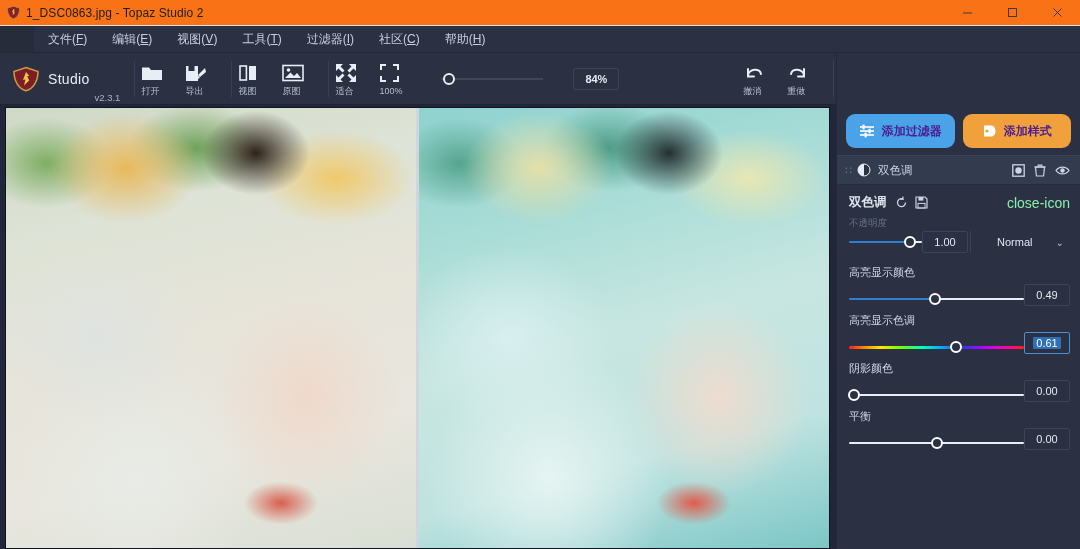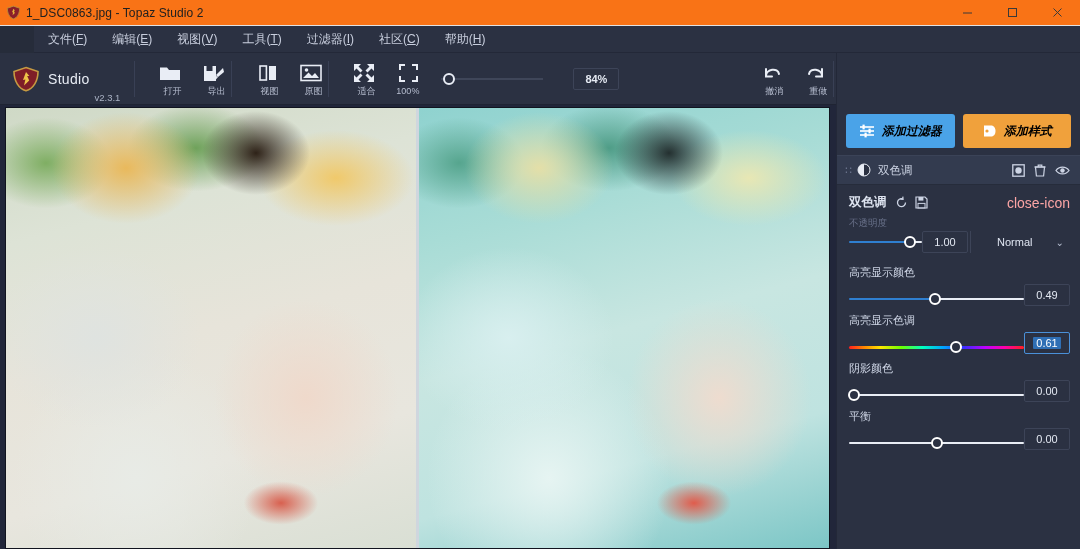--- a/index.html
+++ b/index.html
@@ -48,21 +48,21 @@
     background: #2b3142;
     display: flex; align-items: center;
     border-bottom: 1px solid #1f2433;
   }
   .brand { display: flex; align-items: center; padding: 0 10px 0 12px; height: 52px; }
   .brand-name { font-size: 14px; color: #e8ecf4; margin-left: 8px; letter-spacing: .3px; }
   .brand-ver { font-size: 9.5px; color: #aab2c4; margin-left: 5px; align-self: flex-end; padding-bottom: 2px; }
   .tb-sep { width: 1px; height: 36px; background: #394055; margin: 0 4px; }
   .tool {
     width: 40px; height: 46px;
-    display: flex; flex-direction: column; align-items: flex-end; justify-content: center;
+    display: flex; flex-direction: column; align-items: flex-start; justify-content: center;
     gap: 2px; margin: 0 2px;
     border-radius: 2px;
   }
   .tool .ico { height: 24px; display: flex; align-items: center; justify-content: center; }
   .tool .lbl { font-size: 9px; color: #b7bed0; line-height: 1; }
 
   
   .zoomwrap { display: flex; align-items: center; margin-left: 20px; }
   .zoom-track { position: relative; width: 102px; height: 14px; display:flex; align-items:center; }
   .zoom-line { position: absolute; left: 0; right: 0; height: 2px; background: #3f4659; }
@@ -124,42 +124,42 @@
 
   
   .rpanel {
     position: absolute; left: 836px; top: 53px; width: 244px; height: 496px;
     background: #2b3142;
     border-left: 1px solid #232838;
   }
   .rpanel-top { height: 52px; display: flex; align-items: center; justify-content: flex-end; }
   .addbar { padding: 9px 9px 7px 9px; display: flex; gap: 8px; background:#2b3142; }
   .addbtn {
-    flex: 1; height: 34px; border-radius: 3px;
+    flex: 1; height: 34px; border-radius: 9px;
     display: flex; align-items: center; justify-content: center; gap: 7px;
-    font-size: 12px; color: #000000; font-weight: bold; font-style: italic;
+    font-size: 12px; color: #4c1d95; font-weight: bold;
   }
   .addbtn.blue { background: #4aa3e8; }
   .addbtn.orange { background: #f0a13c; }
 
   .layer-row {
     height: 30px; background: #333b4f;
     display: flex; align-items: center; padding: 0 10px 0 8px;
     border-top: 1px solid #3b4357; border-bottom: 1px solid #262c3b;
   }
   .layer-drag { color: #6e7790; font-size: 11px; letter-spacing:-1px; margin-right: 6px; }
   .layer-name { font-size: 11.5px; color: #c9d0e0; margin-left: 7px; }
   .layer-actions { margin-left: auto; display: flex; gap: 9px; align-items: center; }
 
   .param-head {
     display: flex; align-items: center; padding: 9px 10px 4px 12px;
   }
   .param-title { font-size: 12.5px; color: #dfe5f1; font-weight: bold; }
   .param-icons { display: flex; gap: 7px; margin-left: 8px; align-items: center; }
-  .param-x { margin-left: auto; color: #fca5a5; font-size: 14px; line-height: 1; }
+  .param-x { margin-left: auto; color: #86efac; font-size: 14px; line-height: 1; }
 
   .row-opacity { padding: 2px 10px 0 12px; }
   .mini-label { font-size: 9.5px; color: #69718a; margin-bottom: 1px; }
   .op-line { display: flex; align-items: center; }
   .trackwrap { position: relative; height: 14px; display: flex; align-items: center; }
   .track { position: absolute; left:0; right:0; height: 2px; border-radius:1px; }
   .track.plain { background: #e9edf5; }
   .track.blue-fill { background: linear-gradient(to right, #2f7fd0 0%, #2f7fd0 var(--fill), #e9edf5 var(--fill), #e9edf5 100%); }
   .track.hue {
     background: linear-gradient(to right,

